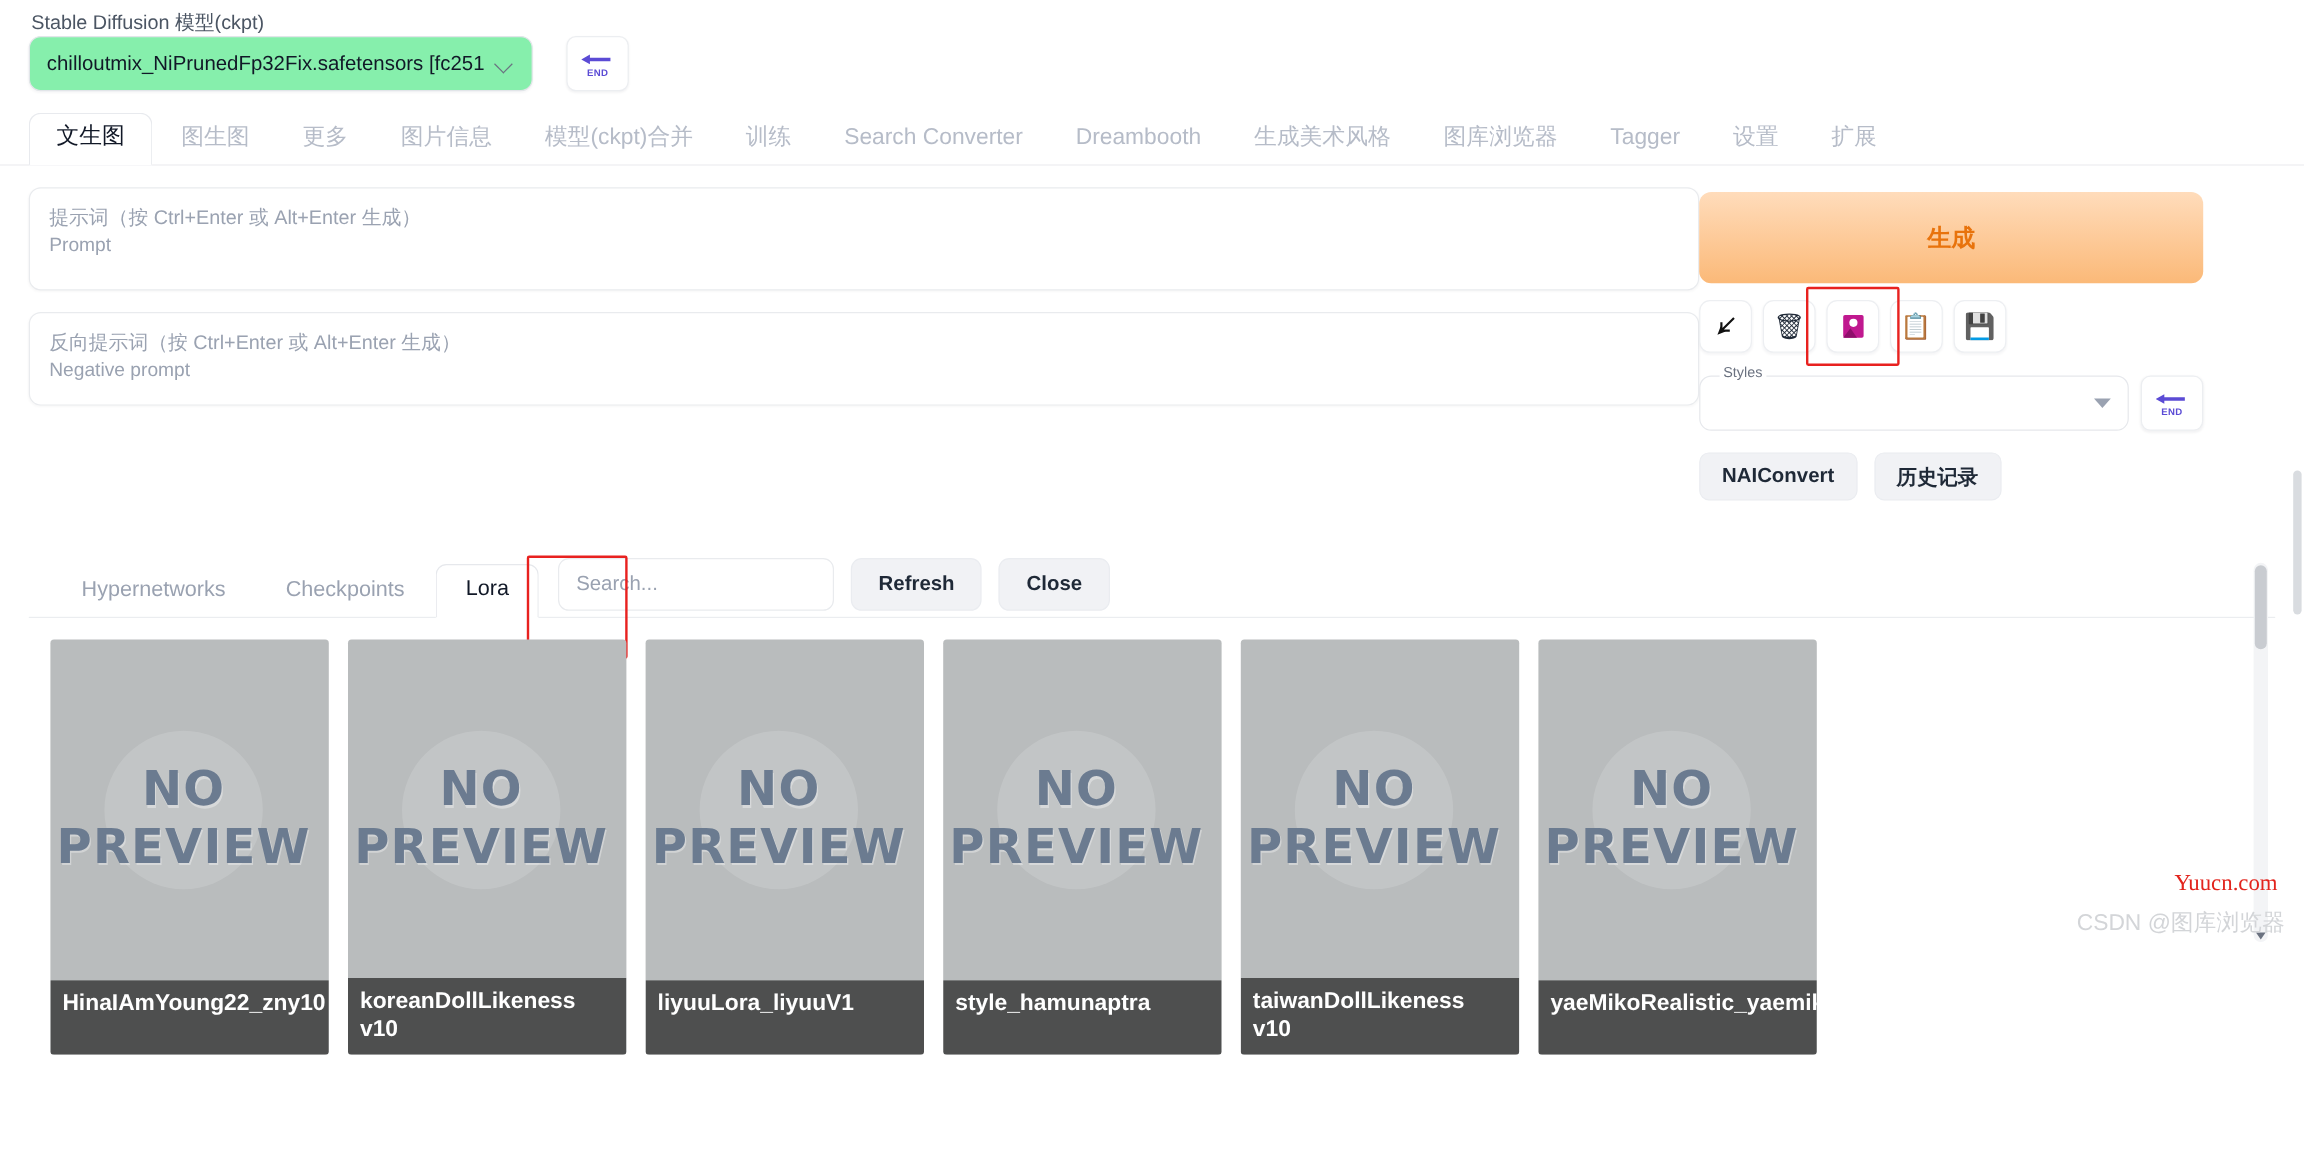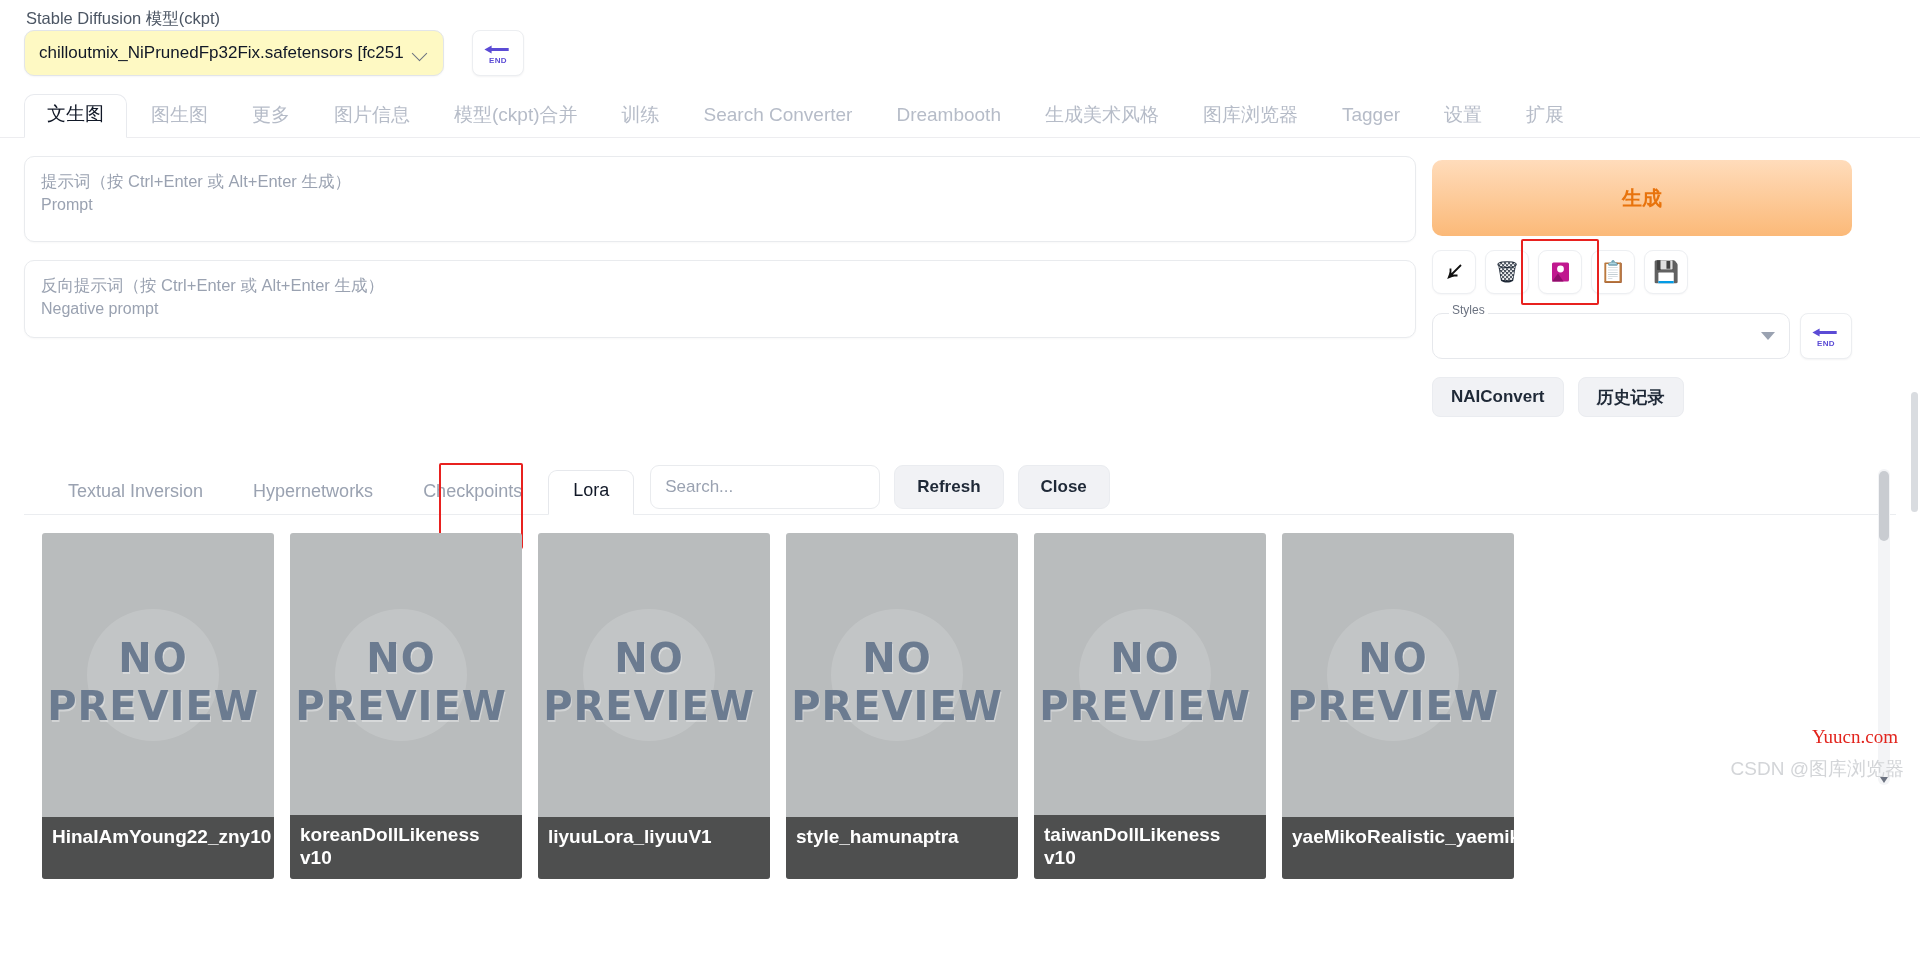--- a/index.html
+++ b/index.html
@@ -26,21 +26,21 @@
   .model-legend {
     position: absolute; top: -6px; left: 0;
     font-size: 16.5px; color: #4b5563; background: #fff;
     padding: 0 2px; white-space: nowrap;
   }
   .model-select {
     margin-top: 16px;
     height: 46px;
     border: 1px solid #e2e5e9;
     border-radius: 10px;
-    background: #fef9c3;
+    background: #86efac;
     display: flex; align-items: center;
     padding: 0 14px;
     box-shadow: 0 1px 2px rgba(16,24,40,.04);
   }
   .model-select .val {
     flex: 1; font-size: 17px; color: #111827;
     white-space: nowrap; overflow: hidden;
   }
   .chev {
     width: 16px; height: 16px; position: relative; flex: none; margin-left: 8px;
@@ -86,21 +86,21 @@
     background: #fff;
     border: 1px solid #e8eaee;
     border-bottom: 1px solid #fff;
     border-radius: 10px 10px 0 0;
     margin-bottom: -1px;
     padding: 8px 22px 11px 22px;
     font-weight: 400;
   }
 
   
-  .content { display: flex; padding: 18px 24px 0 24px; gap: 16px; }
+  .content { display: flex; padding: 18px 24px 0 24px; }
   .left-col { width: 1392px; }
   .right-col { width: 420px; padding-top: 4px; }
 
   .prompt-box {
     border: 1px solid #e9ebee;
     border-radius: 10px;
     background: #fff;
     padding: 14px 16px;
     box-shadow: 0 1px 2px rgba(16,24,40,.03);
   }
@@ -374,21 +374,20 @@
           </div>
         <div class="pill">
             <span>历史记录</span>
           </div>
       </div>
     </div>
   </div>
 
   <div class="en">
     <div class="en-tabs">
-      <div class="en-tab"><span>Textual Inversion</span></div>
       <div class="en-tab"><span>Hypernetworks</span></div>
       <div class="en-tab"><span>Checkpoints</span></div>
       <div class="en-tab active"><span>Lora</span></div>
 
       <div class="en-controls">
         <div class="search-input">
           <span>Search...</span>
         </div>
         <div class="en-btn">
             <span>Refresh</span>

